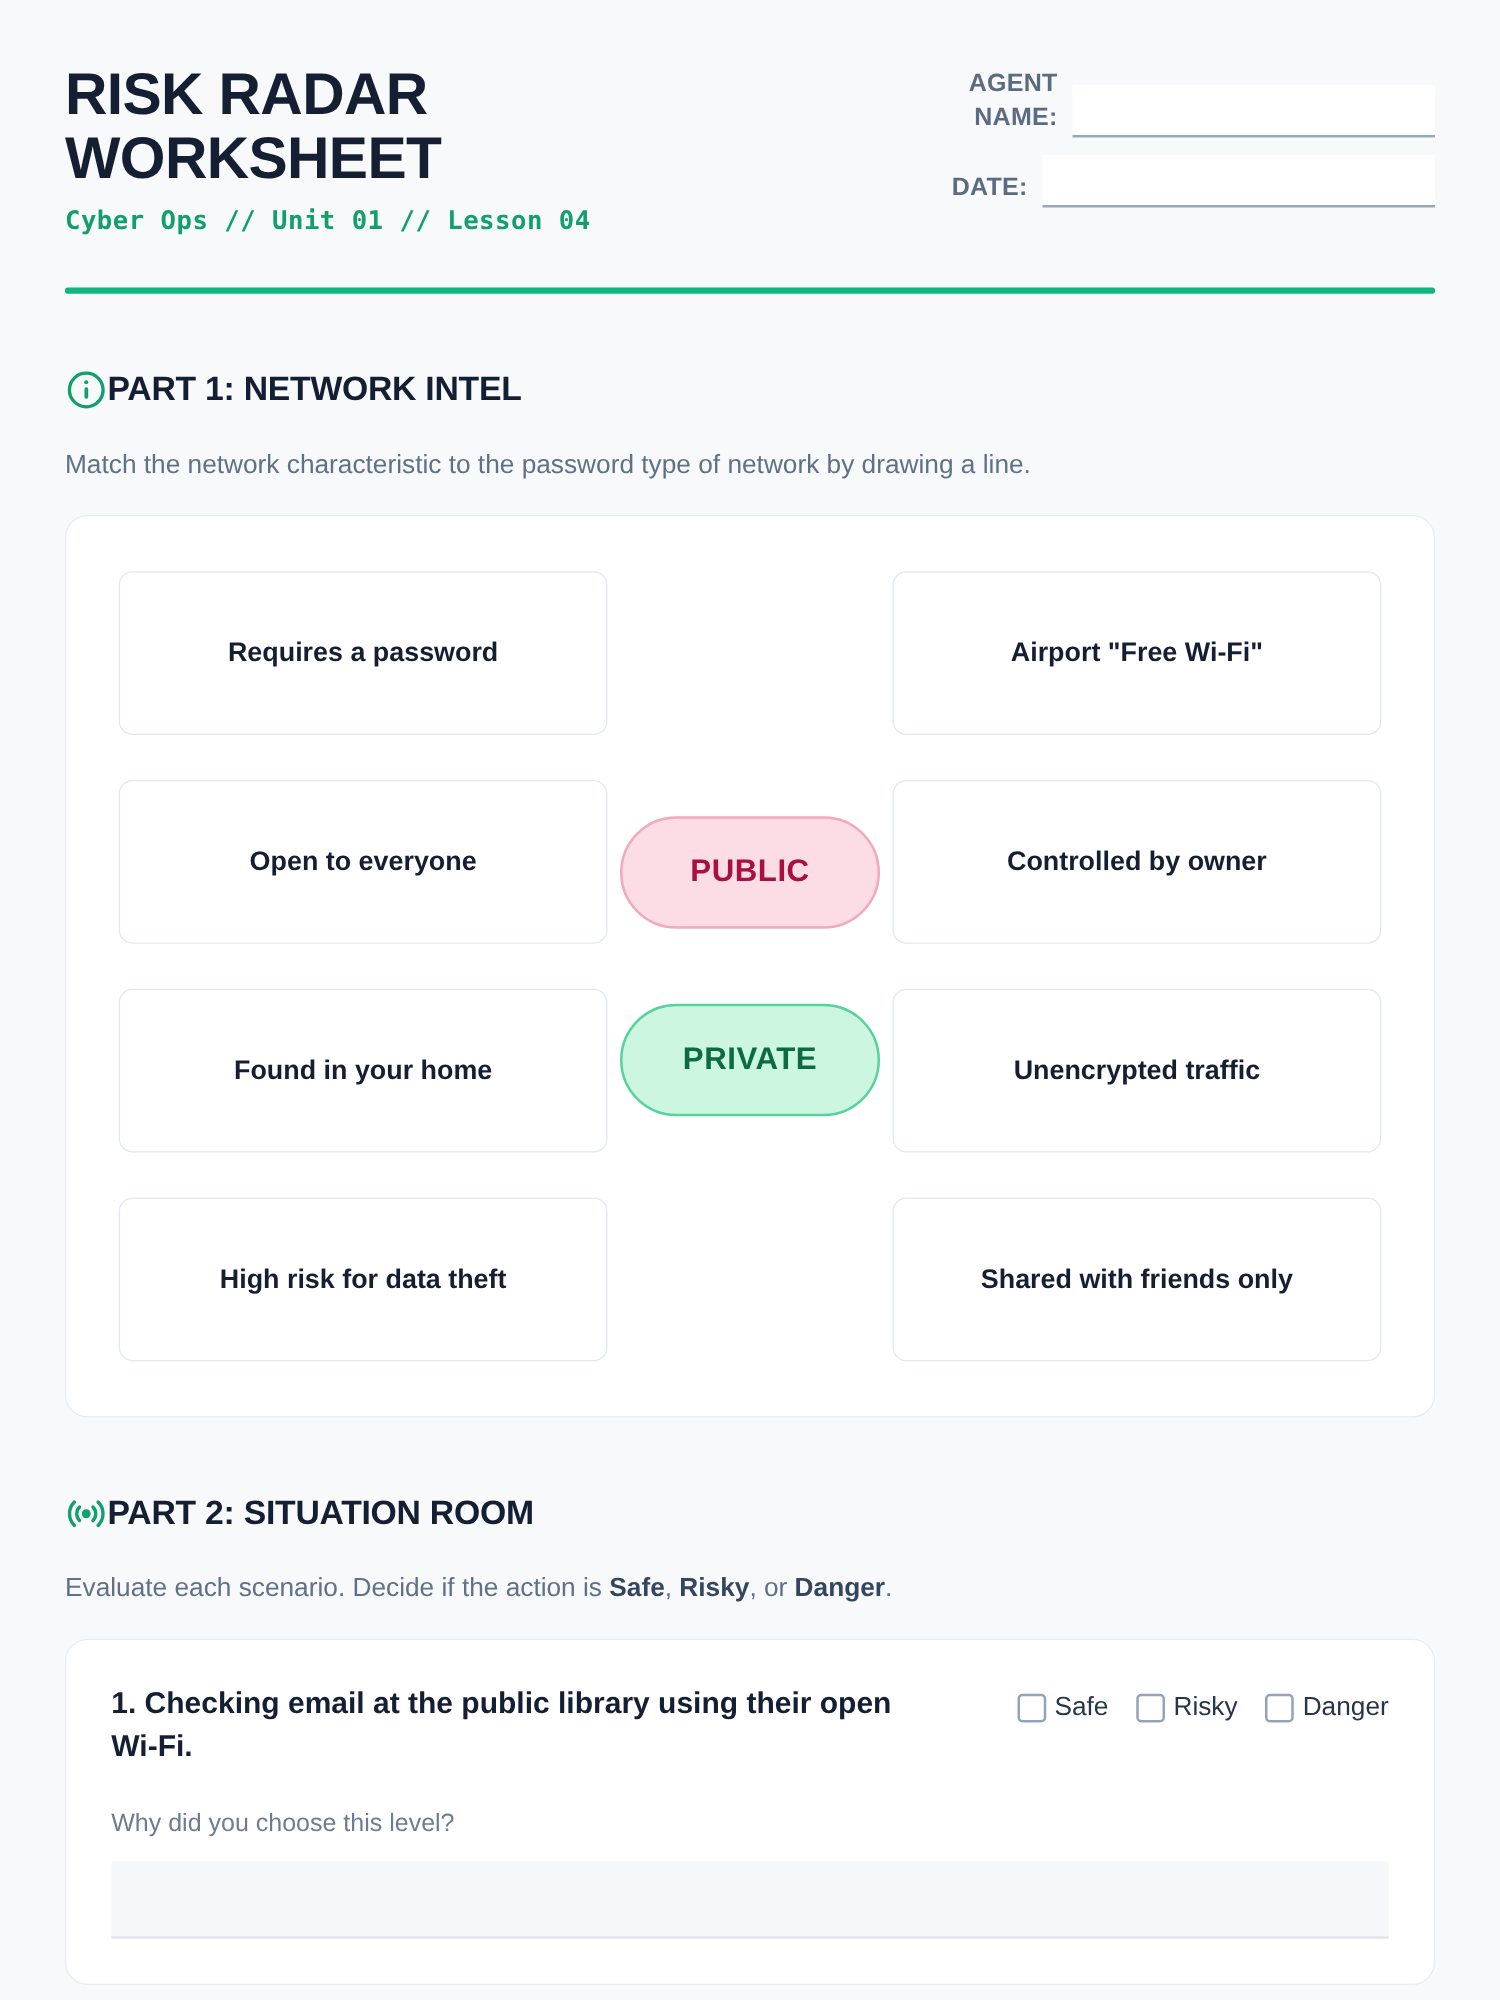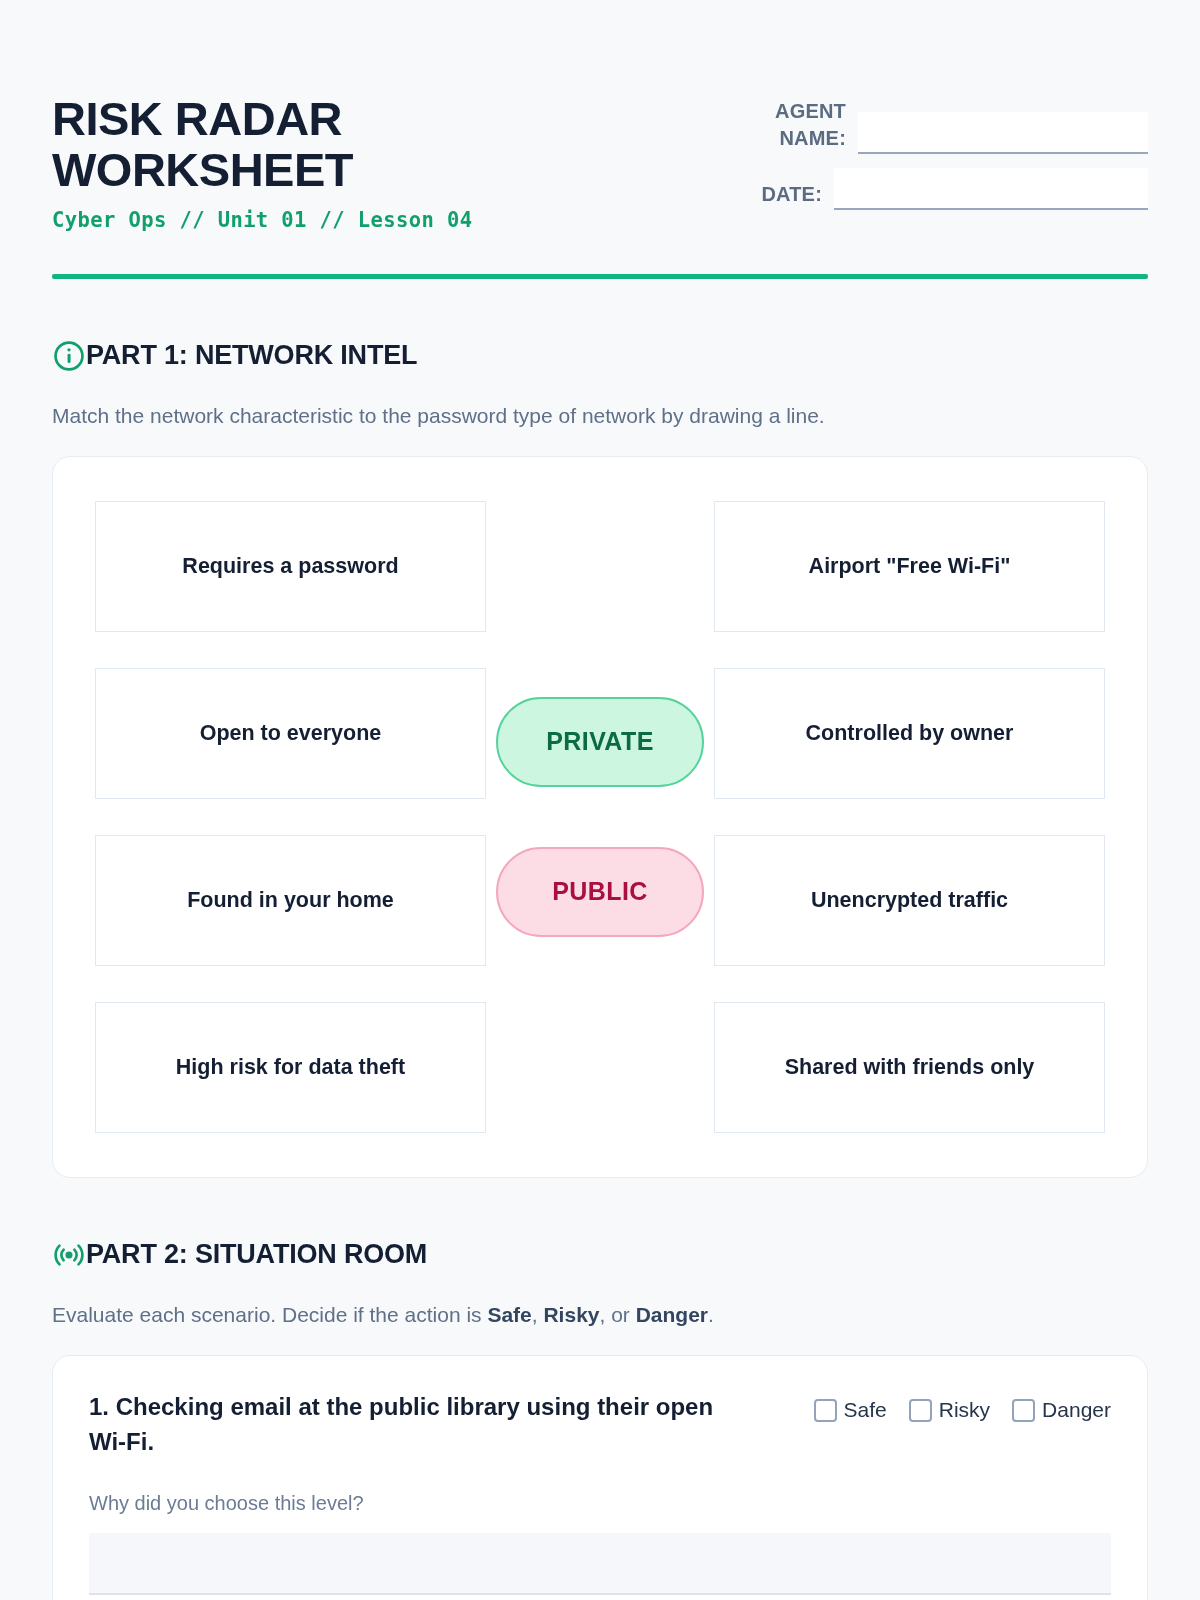--- a/index.html
+++ b/index.html
@@ -18,21 +18,20 @@
     min-height: 1600px;
     padding: 44px 52px 0 52px;
     background: #f7f9fb;
   }
 
   
   .header-row {
     display: flex;
     align-items: flex-start;
     justify-content: space-between;
-    margin-top: 44px;
   }
 
   .title-block { padding-top: 6px; }
 
   .worksheet-title {
     font-size: 47px;
     line-height: 1.08;
     font-weight: 800;
     letter-spacing: -0.5px;
     color: #151f33;
@@ -137,21 +136,21 @@
 
   .match-col {
     display: flex;
     flex-direction: column;
     gap: 36px;
   }
 
   .match-box {
     height: 131px;
     border: 1.5px solid #e1e8f1;
-    border-radius: 0;
+    border-radius: 11px;
     background: #ffffff;
     display: flex;
     align-items: center;
     justify-content: center;
     text-align: center;
     padding: 10px 22px;
     font-size: 21.5px;
     font-weight: 700;
     color: #151f33;
     line-height: 1.33;
@@ -295,22 +294,22 @@
 
   <div class="match-panel">
     <div class="match-col">
       <div class="match-box">Requires a password</div>
       <div class="match-box">Open to everyone</div>
       <div class="match-box">Found in your home</div>
       <div class="match-box">High risk for data theft</div>
     </div>
 
     <div class="match-center">
+      <div class="pill pill-public">PUBLIC</div>
       <div class="pill pill-private">PRIVATE</div>
-      <div class="pill pill-public">PUBLIC</div>
     </div>
 
     <div class="match-col">
       <div class="match-box">Airport "Free Wi-Fi"</div>
       <div class="match-box">Controlled by owner</div>
       <div class="match-box">Unencrypted traffic</div>
       <div class="match-box">Shared with friends only</div>
     </div>
   </div>
 

